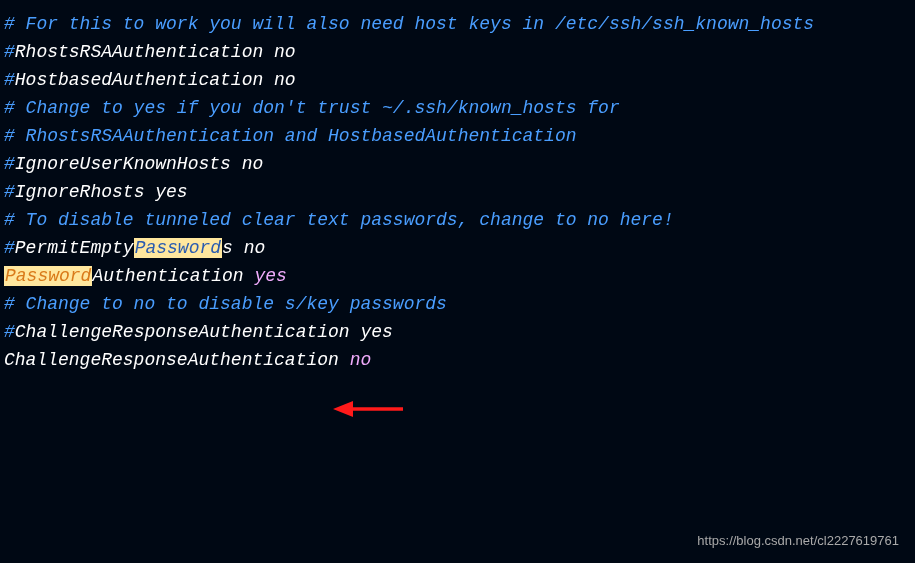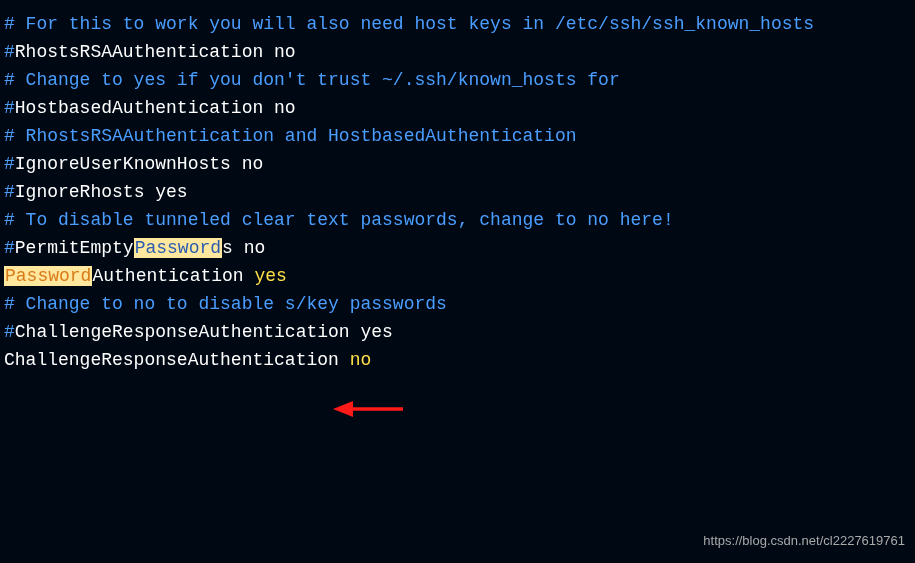--- a/index.html
+++ b/index.html
@@ -7,59 +7,59 @@
     background: #000814;
     width: 915px;
     height: 563px;
     font-family: 'Consolas', 'Monaco', 'Courier New', monospace;
     font-size: 18px;
     line-height: 28px;
     padding: 10px 4px;
     position: relative;
     overflow: hidden;
   }
-  .line { white-space: pre; }
+  .line { white-space: pre; font-style: italic; }
   .c-blue { color: #4a9eff; }
   .c-orange { color: #ffffff; }
-  .c-teal { color: #fde047; }
+  .c-teal { color: #f0abfc; }
   .hl {
     background: #ffe79e;
     color: #2b5cb0;
     padding: 0 1px;
   }
   .hl-orange {
     background: #ffe79e;
     color: #d97a1a;
     padding: 0 1px;
   }
   .arrow {
     position: absolute;
     left: 333px;
     top: 397px;
     width: 70px;
     height: 24px;
     pointer-events: none;
   }
   .watermark {
     position: absolute;
-    right: 10px;
+    right: 16px;
     bottom: 8px;
     color: #a9a9a9;
     font-size: 13px;
     font-family: sans-serif;
   }
 </style>
 </head>
 <body>
 
 <div>
   <div class="line c-blue"># For this to work you will also need host keys in /etc/ssh/ssh_known_hosts</div>
   <div class="line"><span class="c-blue">#</span><span class="c-orange">RhostsRSAAuthentication no</span></div>
+  <div class="line"><span class="c-blue">#</span><span class="c-orange">HostbasedAuthentication no</span></div>
   <div class="line c-blue"># Change to yes if you don't trust ~/.ssh/known_hosts for</div>
-  <div class="line"><span class="c-blue">#</span><span class="c-orange">HostbasedAuthentication no</span></div>
   <div class="line c-blue"># RhostsRSAAuthentication and HostbasedAuthentication</div>
   <div class="line"><span class="c-blue">#</span><span class="c-orange">IgnoreUserKnownHosts no</span></div>
   <div class="line"><span class="c-blue">#</span><span class="c-orange">IgnoreRhosts yes</span></div>
   <div class="line"></div>
   <div class="line c-blue"># To disable tunneled clear text passwords, change to no here!</div>
   <div class="line"><span class="c-blue">#</span><span class="c-orange">PermitEmpty</span><span class="hl">Password</span><span class="c-orange">s</span><span class="c-orange"> no</span></div>
   <div class="line"><span class="hl-orange">Password</span><span class="c-orange">Authentication </span><span class="c-teal">yes</span></div>
   <div class="line"></div>
   <div class="line c-blue"># Change to no to disable s/key passwords</div>
   <div class="line"><span class="c-blue">#</span><span class="c-orange">ChallengeResponseAuthentication yes</span></div>

